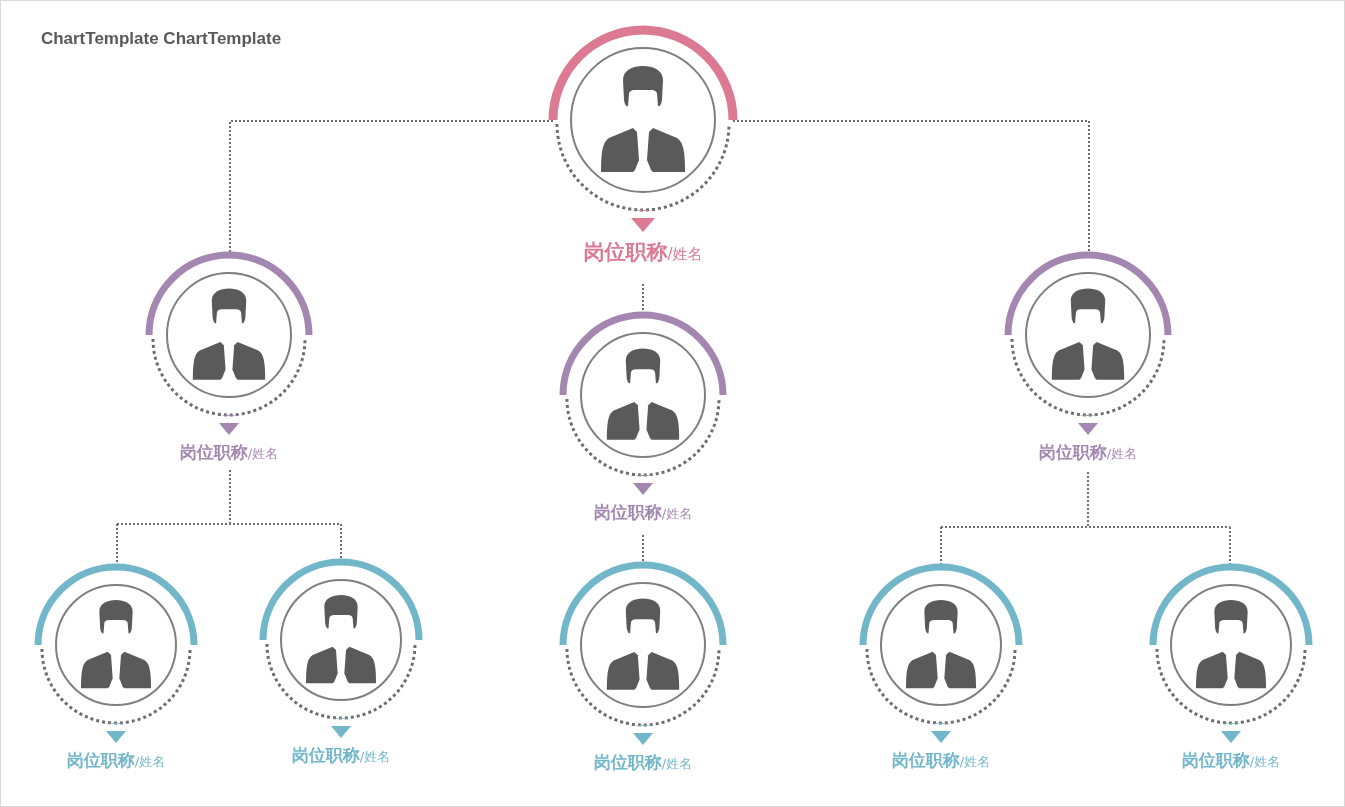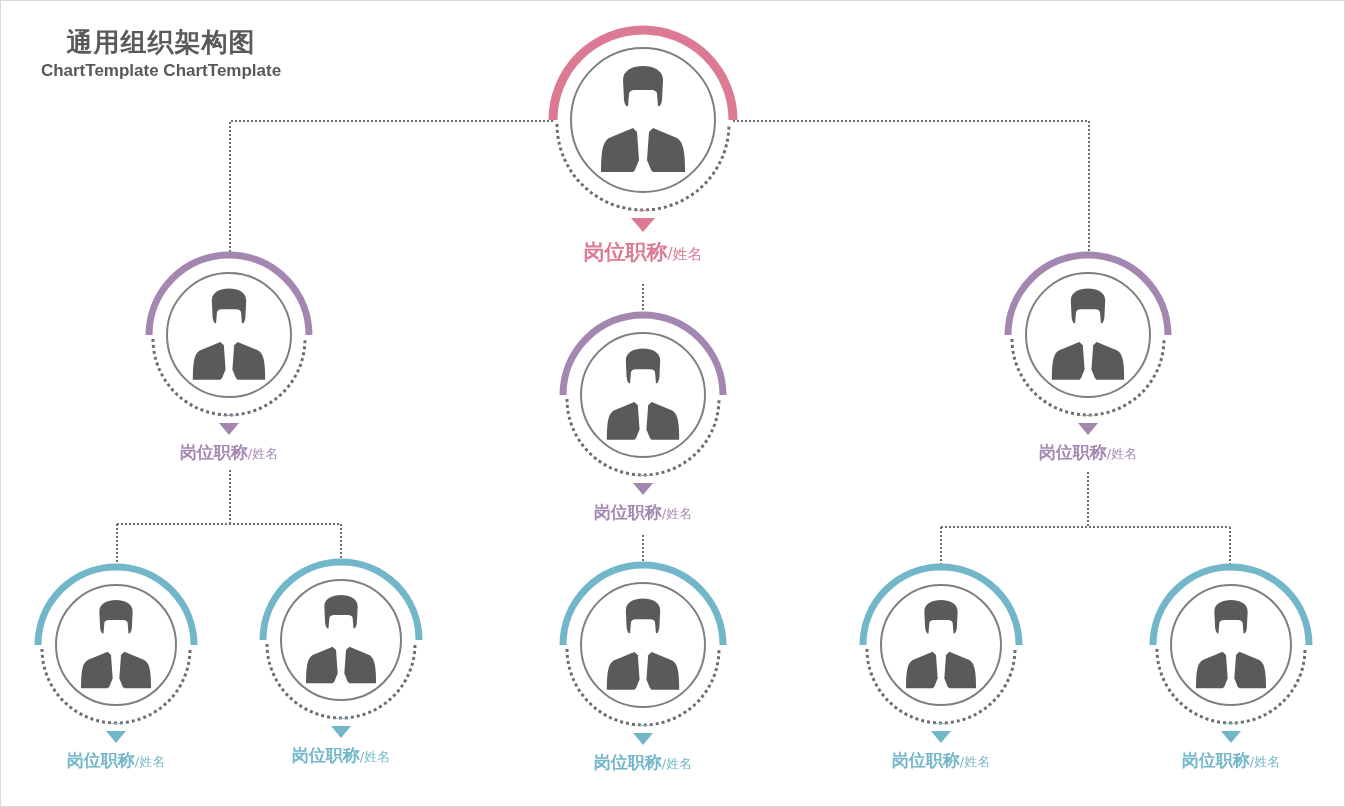--- a/index.html
+++ b/index.html
@@ -13,21 +13,20 @@
   .node svg { display: block; }
   .label { position: absolute; white-space: nowrap; transform: translateX(-50%); font-weight: bold; }
   .label .sub { font-weight: normal; }
 </style>
 </head>
 <body>
 
 <div class="frame"></div>
 
 <div class="title-block">
-  <div class="title-cn">通用组织架构图</div>
   <div class="title-en">ChartTemplate ChartTemplate</div>
 </div>
 
 <svg class="lines" width="1345" height="807">
   <g stroke="#6d6d6d" stroke-width="2" stroke-dasharray="2 2" fill="none">
 
     <path d="M553 121 H230 V255"></path>
     <path d="M733 121 H1089 V255"></path>
     <path d="M643 284 V314"></path>
 

